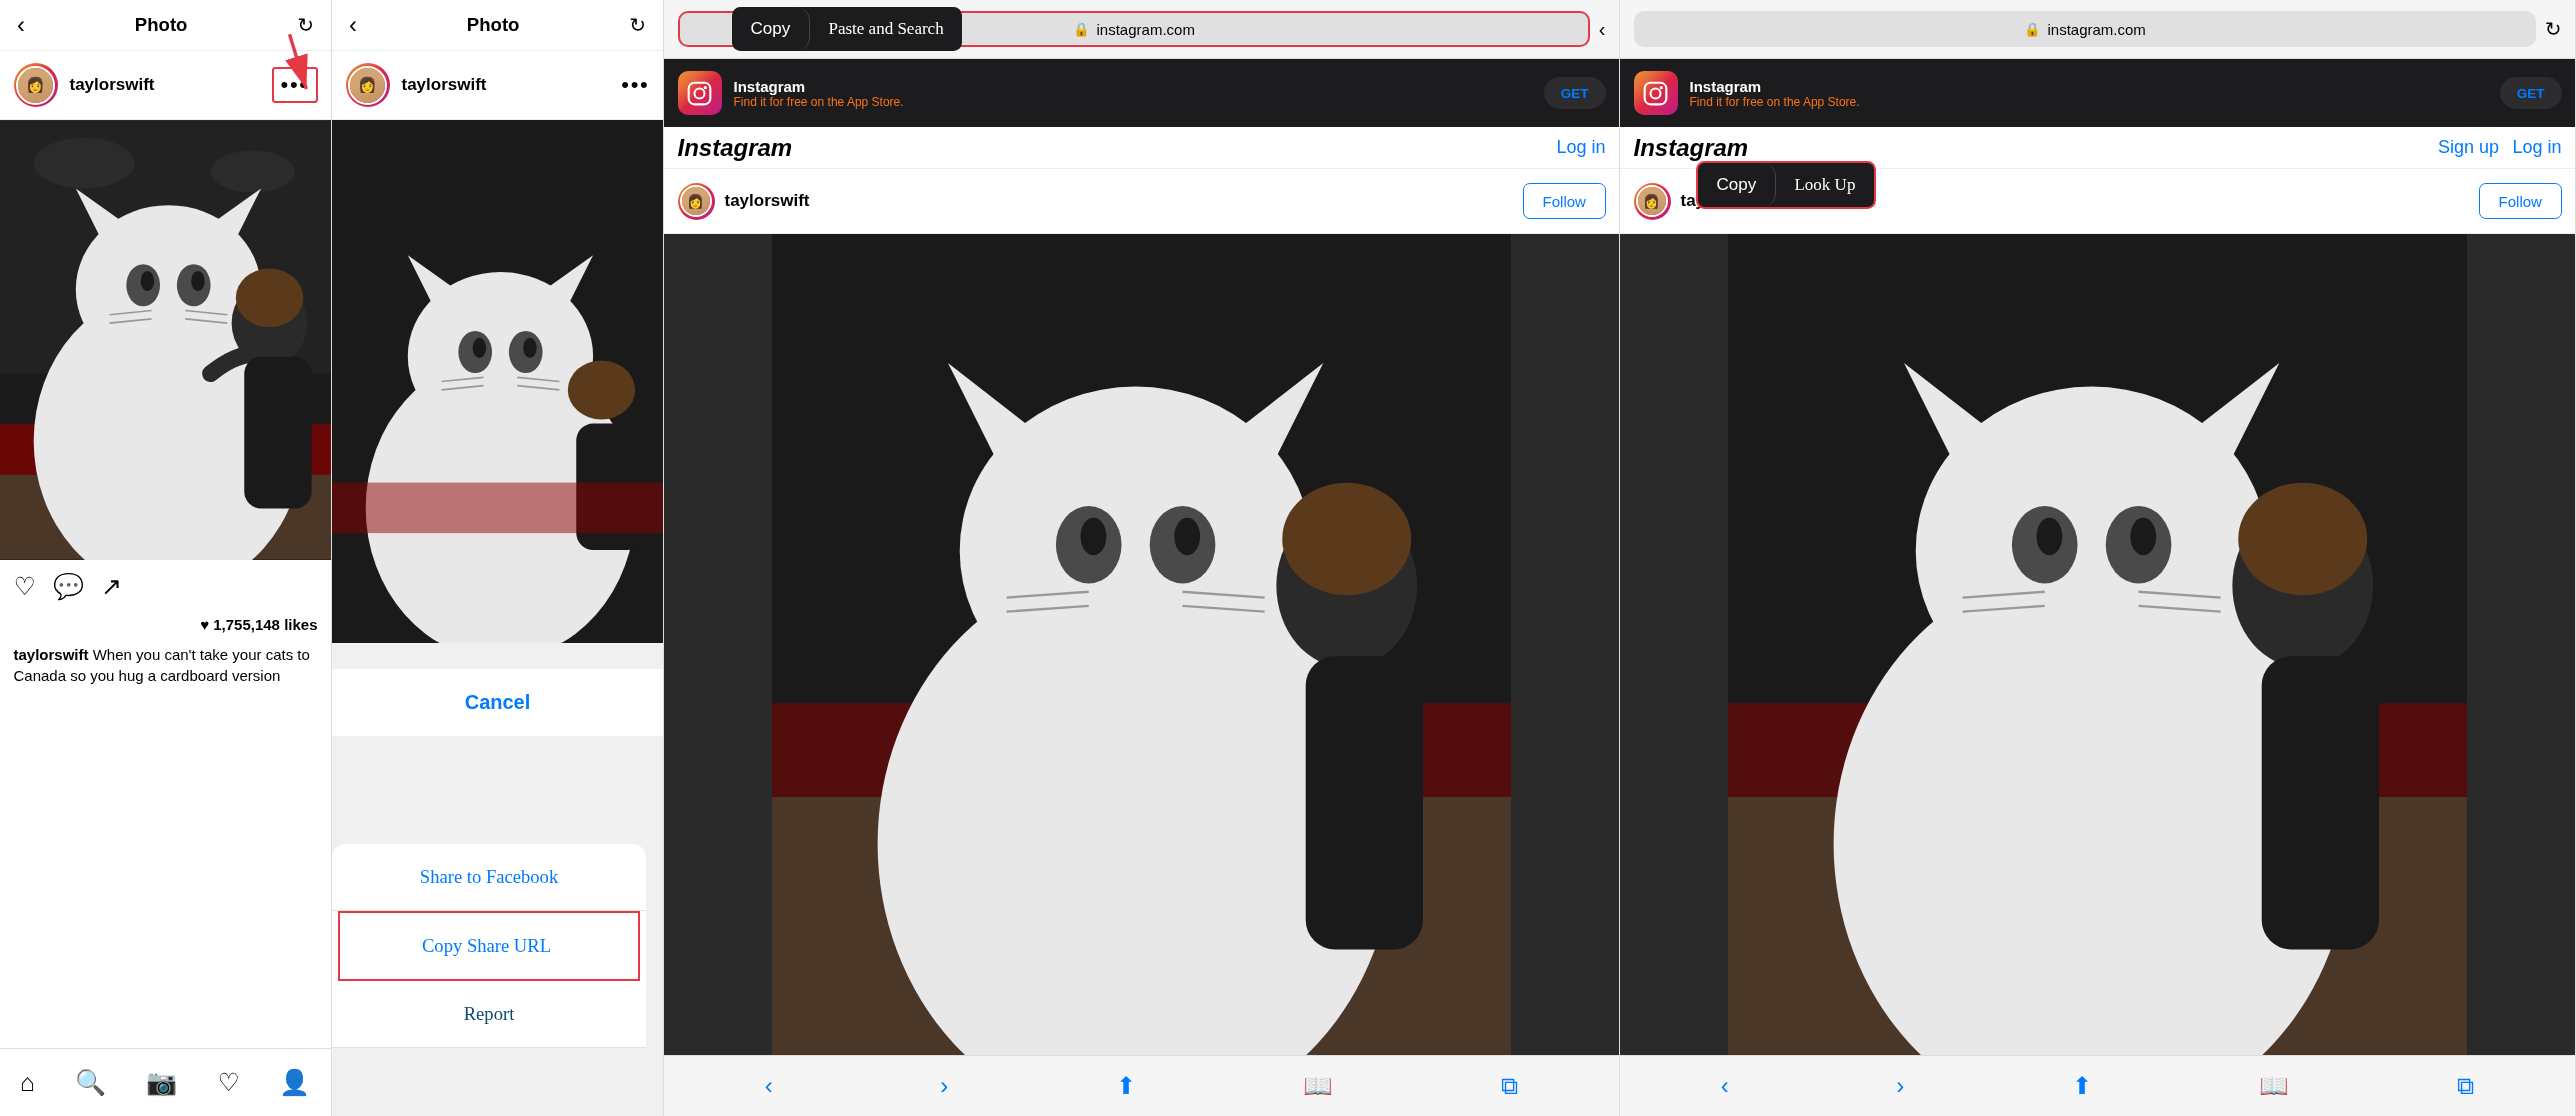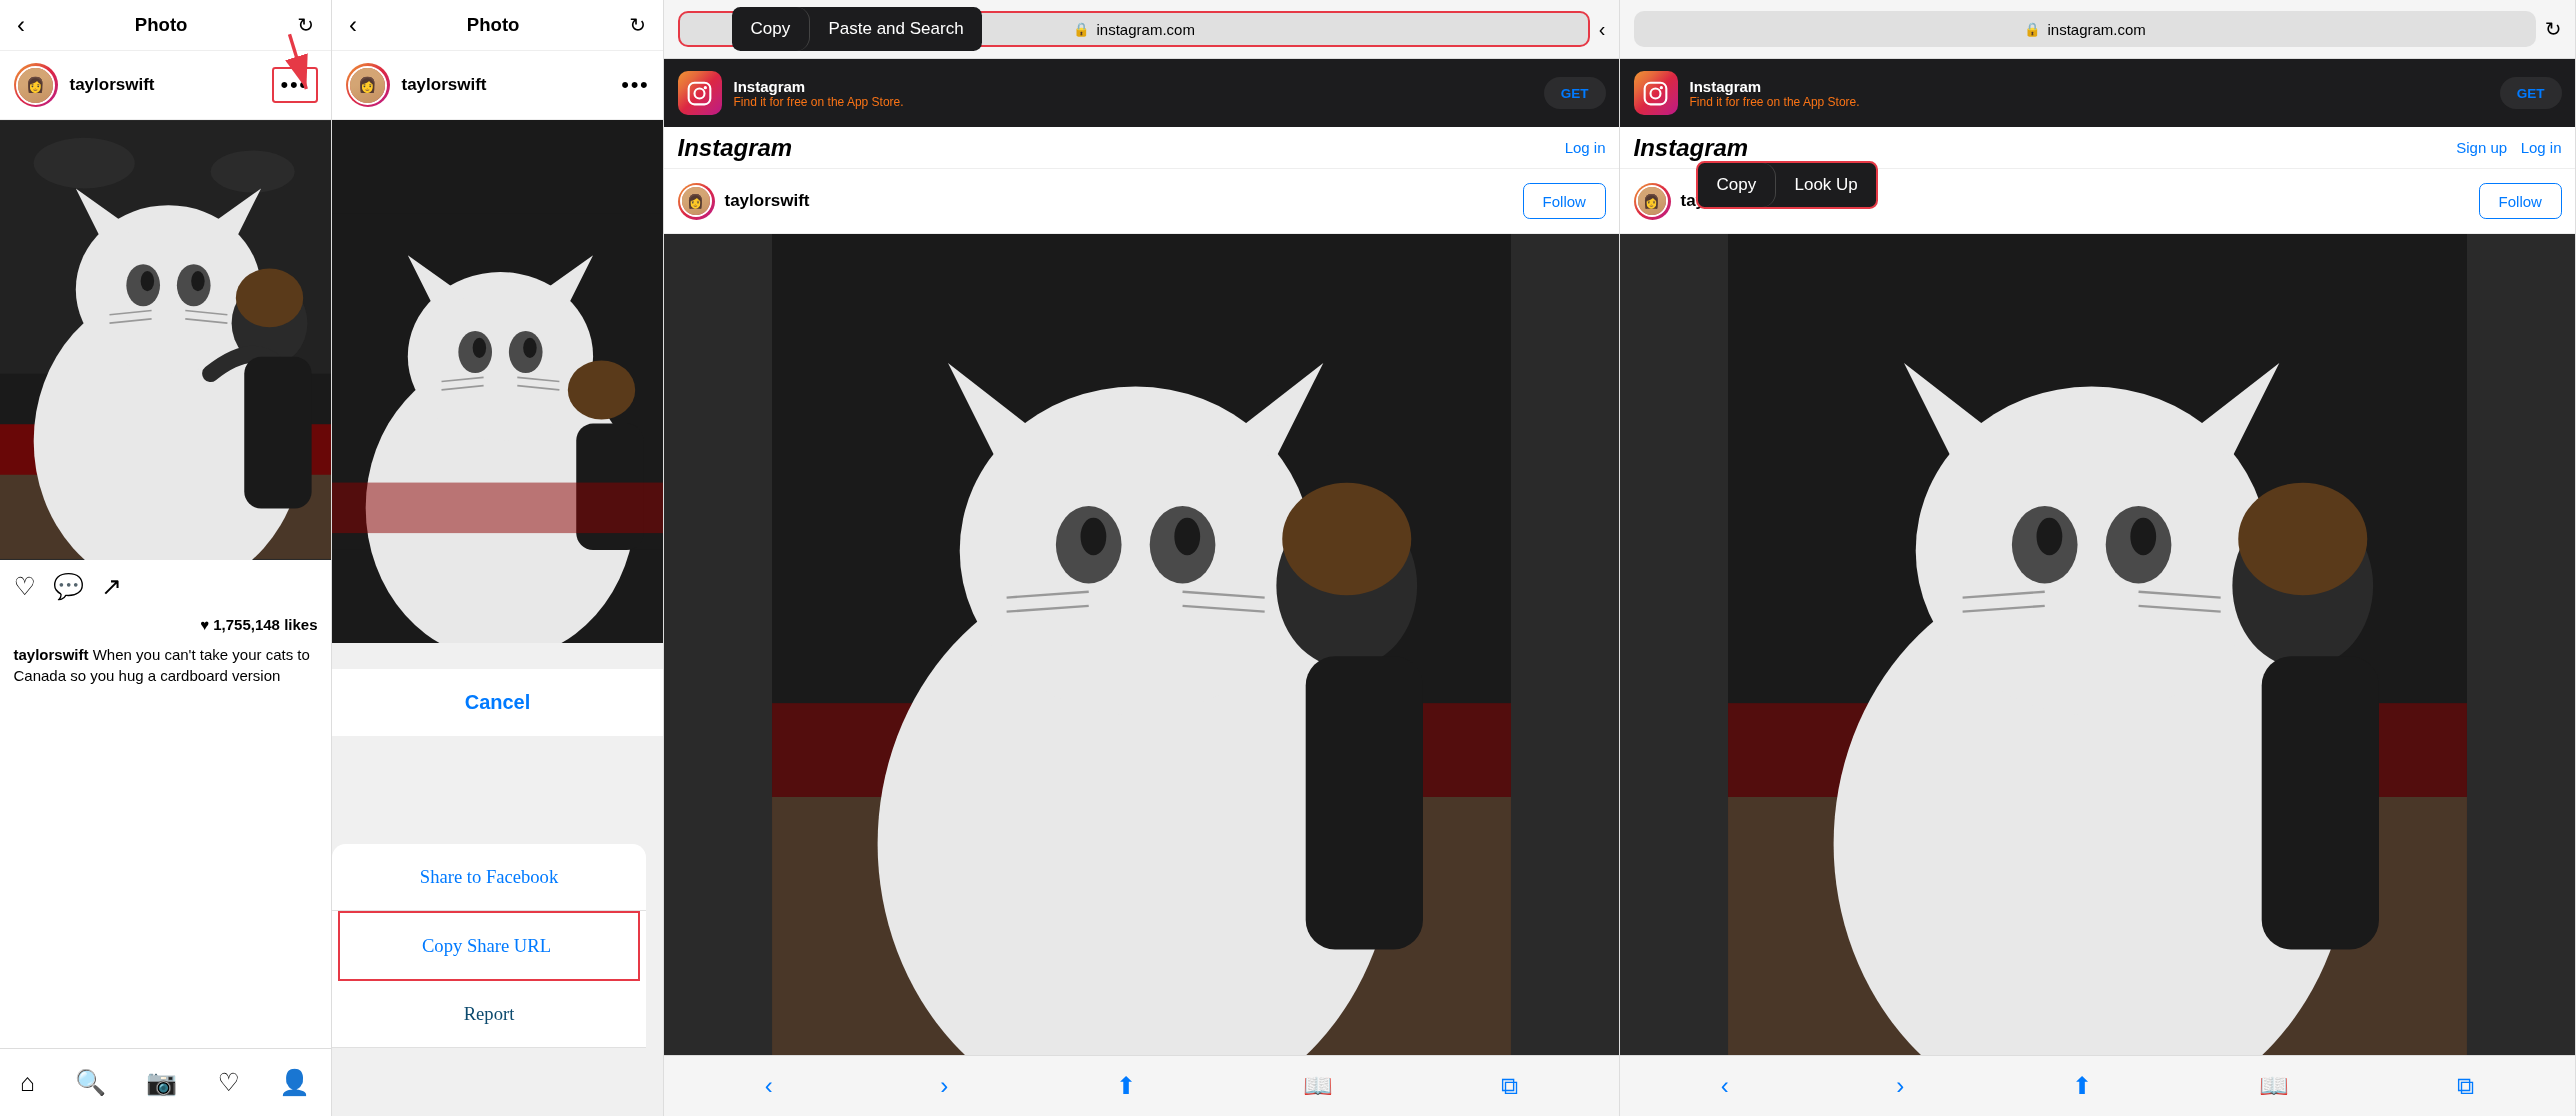--- a/index.html
+++ b/index.html
@@ -299,20 +299,21 @@
       font-size: 17px;
       font-weight: 500;
       color: #fff;
       cursor: pointer;
       border-right: 0.8px solid #444;
       border-radius: 14px;
     }
 
     .popup-btn:last-child {
       border-right: none;
+      font-family: Liberation Serif, serif;
     }
 
     .instagram-banner {
       height: 68px;
       background: #1c1c1e;
       display: flex;
       align-items: center;
       padding: 0 13.5px;
       gap: 12px;
     }
@@ -406,21 +407,21 @@
       gap: 13.5px;
       padding: 0 13.5px;
       height: 42px;
       background: #fff;
       border-bottom: 0.8px solid #eee;
       justify-content: flex-end;
     }
 
     .nav-link {
       color: #007AFF;
-      font-size: 15px;
+      font-size: 18px;
       cursor: pointer;
     }
 
     .nav-link.signup {
       color: #007AFF;
     }
   </style>
 </head>
 <body>
 

